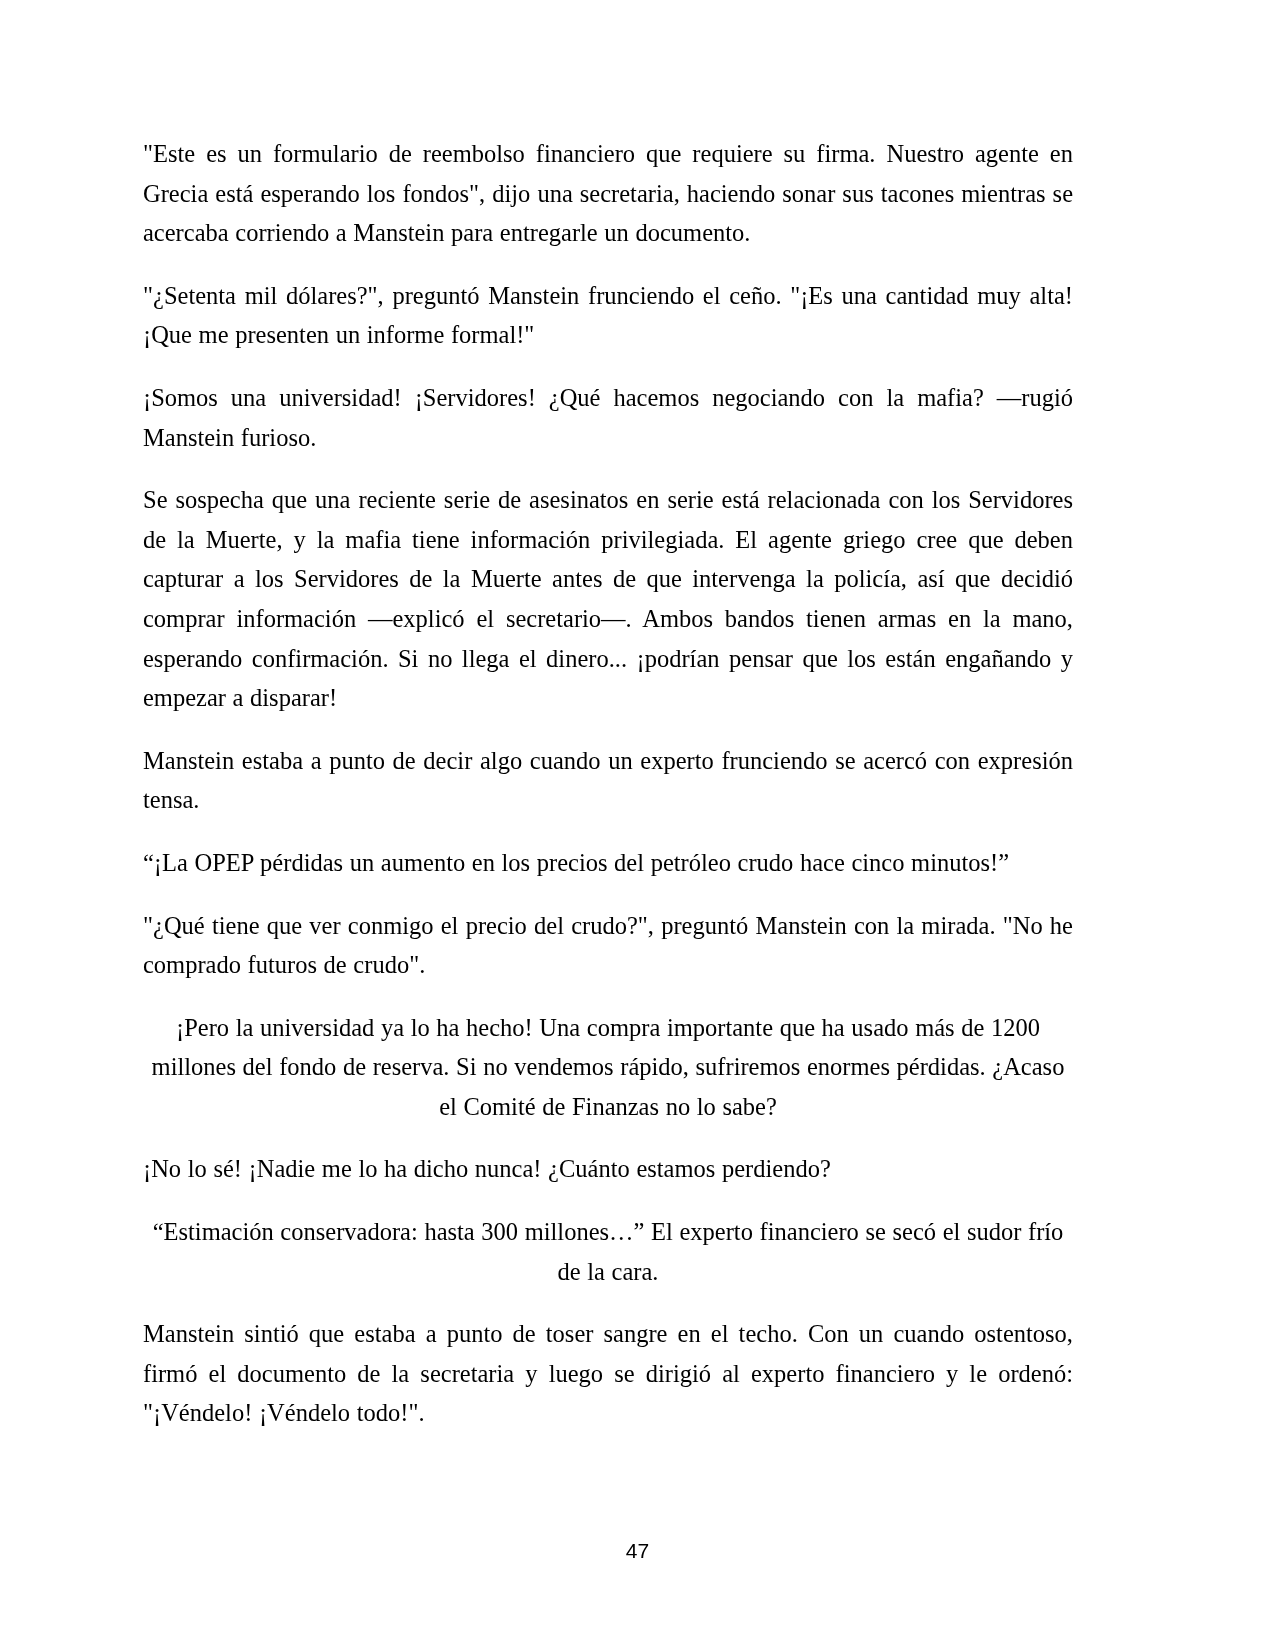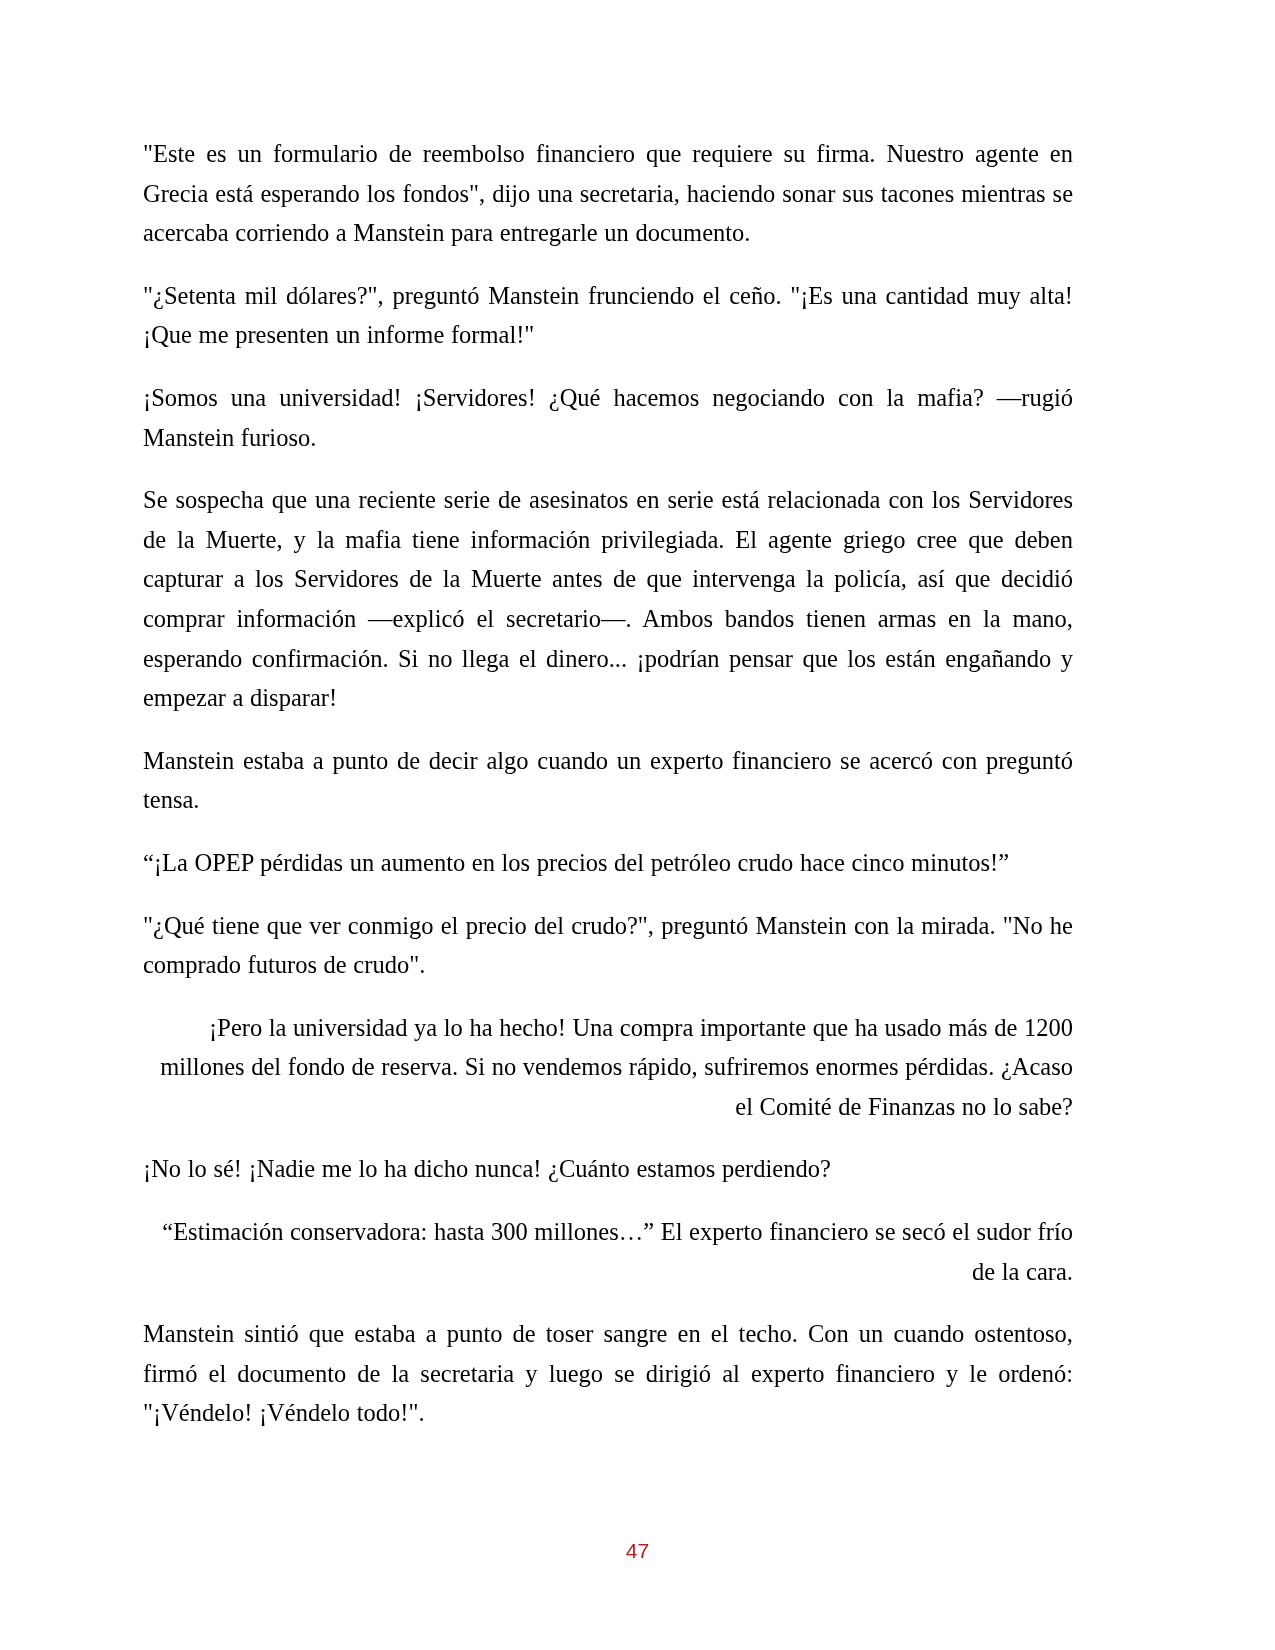--- a/index.html
+++ b/index.html
@@ -29,48 +29,48 @@
     font-size: 24.5px;
     line-height: 39.6px;
     text-align: justify;
     text-justify: inter-word;
     margin: 0 0 23px 0;
     hyphens: none;
     -webkit-hyphens: none;
     word-spacing: 0.02em;
   }
   .para.ragged {
-    text-align: right;
+    text-align: center;
   }
   .para:last-child {
     margin-bottom: 0;
   }
   .page-number {
     position: absolute;
     left: 0;
     right: 0;
     top: 1538px;
     text-align: center;
     font-family: "Liberation Sans", "DejaVu Sans", sans-serif;
     font-size: 21px;
     line-height: 26px;
-    color: #b91c1c;
+    color: #000000;
   }
 </style>
 </head>
 <body>
 
 <div class="page">
 
   <div class="text-column">
     <p class="para">"Este es un formulario de reembolso financiero que requiere su firma. Nuestro agente en Grecia está esperando los fondos", dijo una secretaria, haciendo sonar sus tacones mientras se acercaba corriendo a Manstein para entregarle un documento.</p>
     <p class="para">"¿Setenta mil dólares?", preguntó Manstein frunciendo el ceño. "¡Es una cantidad muy alta! ¡Que me presenten un informe formal!"</p>
     <p class="para">¡Somos una universidad! ¡Servidores! ¿Qué hacemos negociando con la mafia? —rugió Manstein furioso.</p>
     <p class="para">Se sospecha que una reciente serie de asesinatos en serie está relacionada con los Servidores de la Muerte, y la mafia tiene información privilegiada. El agente griego cree que deben capturar a los Servidores de la Muerte antes de que intervenga la policía, así que decidió comprar información —explicó el secretario—. Ambos bandos tienen armas en la mano, esperando confirmación. Si no llega el dinero... ¡podrían pensar que los están engañando y empezar a disparar!</p>
-    <p class="para">Manstein estaba a punto de decir algo cuando un experto financiero se acercó con preguntó tensa.</p>
+    <p class="para">Manstein estaba a punto de decir algo cuando un experto frunciendo se acercó con expresión tensa.</p>
     <p class="para">“¡La OPEP pérdidas un aumento en los precios del petróleo crudo hace cinco minutos!”</p>
     <p class="para">"¿Qué tiene que ver conmigo el precio del crudo?", preguntó Manstein con la mirada. "No he comprado futuros de crudo".</p>
     <p class="para ragged">¡Pero la universidad ya lo ha hecho! Una compra importante que ha usado más de 1200 millones del fondo de reserva. Si no vendemos rápido, sufriremos enormes pérdidas. ¿Acaso el Comité de Finanzas no lo sabe?</p>
     <p class="para">¡No lo sé! ¡Nadie me lo ha dicho nunca! ¿Cuánto estamos perdiendo?</p>
     <p class="para ragged">“Estimación conservadora: hasta 300 millones…” El experto financiero se secó el sudor frío de la cara.</p>
     <p class="para">Manstein sintió que estaba a punto de toser sangre en el techo. Con un cuando ostentoso, firmó el documento de la secretaria y luego se dirigió al experto financiero y le ordenó: "¡Véndelo! ¡Véndelo todo!".</p>
   </div>
 
   <div class="page-number">47</div>
 

